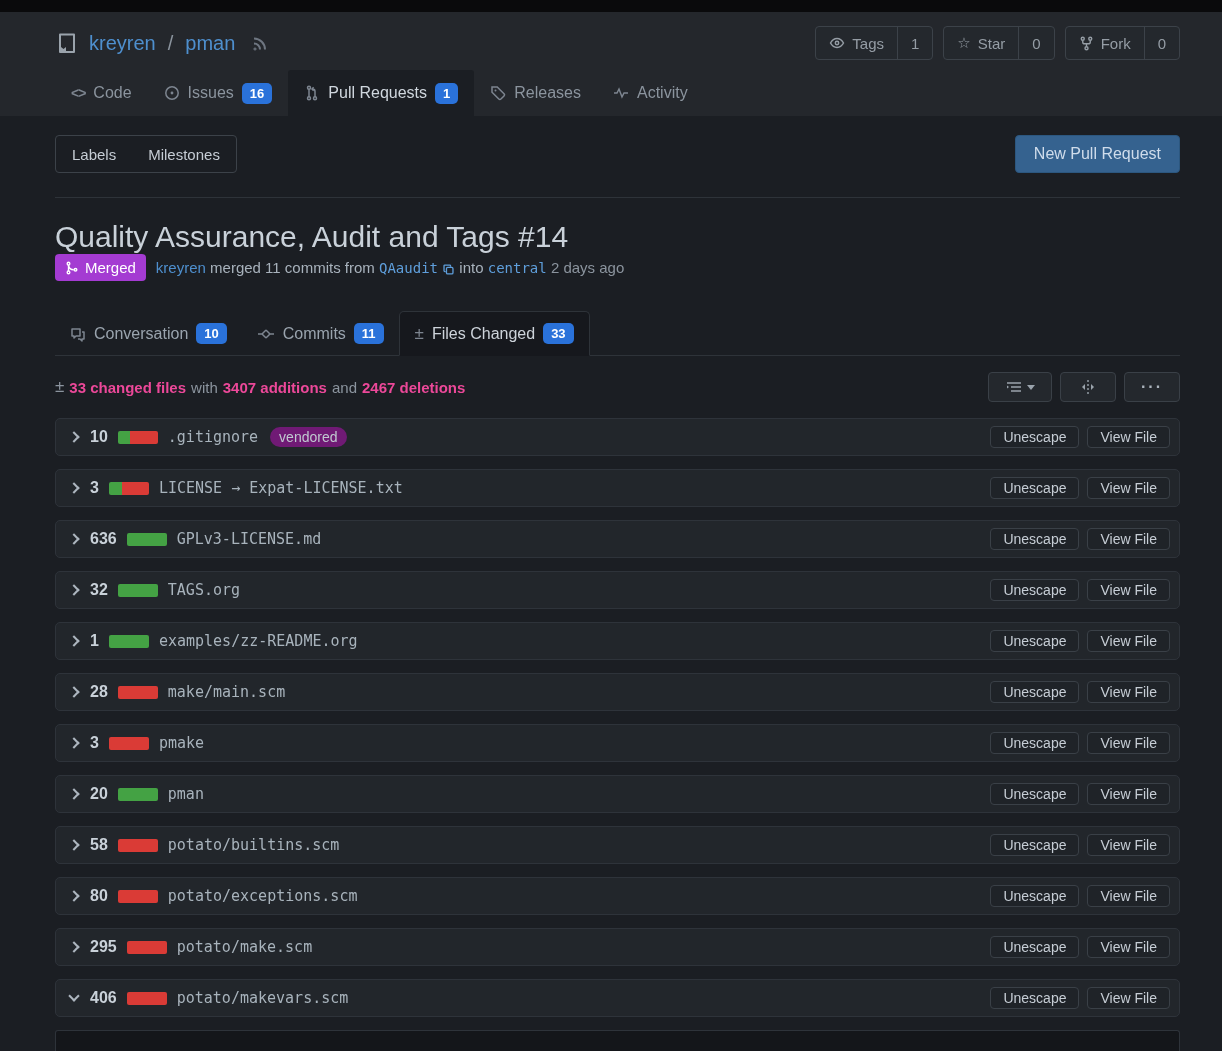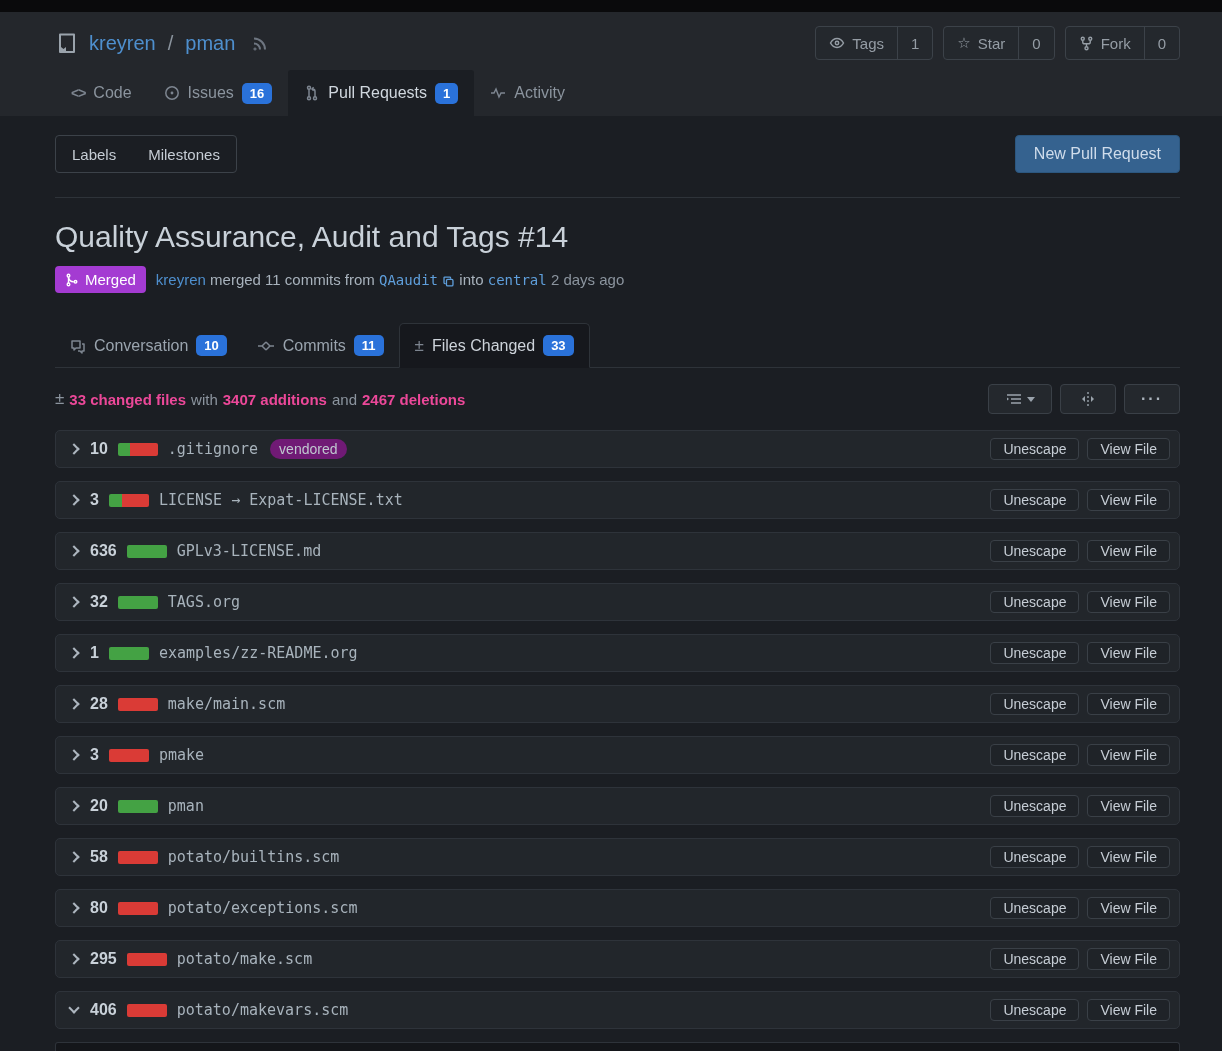--- a/index.html
+++ b/index.html
@@ -61,21 +61,21 @@
   }
   .primary-btn {
     background:var(--primary); border:1px solid #2c577f; border-radius:4px;
     color:#cfdceb; font-size:16px; padding:9px 18px; cursor:pointer; font-family:inherit;
   }
 
   .divider { border-bottom:1px solid #2e3339; margin-top:24px; }
 
   .pr-title { margin-top:22px; font-size:30px; font-weight:300; color:#c9d1d9; }
 
-  .merged-row { display:flex; align-items:center; gap:10px; margin-top:12px; color:#a8b2bc; }
+  .merged-row { display:flex; align-items:center; gap:10px; color:#a8b2bc; }
   .merged-badge {
     display:inline-flex; align-items:center; gap:6px;
     background:var(--merged); color:#fff; border-radius:4px;
     padding:5px 10px; font-size:15px;
   }
   .user-link { color:var(--link); text-decoration:none; }
   .branch { color:var(--branch); text-decoration:none; font-size:14px; }
   .copy-icon { color:var(--branch); display:inline-flex; vertical-align:middle; }
   .time-ago { color:#8b949e; }
 
@@ -223,20 +223,29 @@
             <path d="M9.6 2.3 8 4l1.6 1.7"></path>
           <circle cx="11" cy="13.2" r="1.5"></circle>
         </svg>
       </span>
       <span>Pull Requests</span>
       <span class="badge">1</span>
     </a>
     <a class="htab" href="#">
       <span class="ticon">
         <svg width="16" height="16" viewBox="0 0 16 16" fill="none" stroke="currentColor" stroke-width="1.5">
+          <path d="M2 2h5.2L14 8.8a1.5 1.5 0 0 1 0 2.1l-3.1 3.1a1.5 1.5 0 0 1-2.1 0L2 7.2V2z"></path>
+          <circle cx="5.5" cy="5.5" r="1" fill="currentColor" stroke="none"></circle>
+        </svg>
+      </span>
+      <span>Releases</span>
+    </a>
+    <a class="htab" href="#">
+      <span class="ticon">
+        <svg width="16" height="16" viewBox="0 0 16 16" fill="none" stroke="currentColor" stroke-width="1.5">
           <path d="M1 8h3l2-4 3 8 2-4h4"></path>
         </svg>
       </span>
       <span>Activity</span>
     </a>
   </nav>
 </header>
 
 <main class="content">
 

